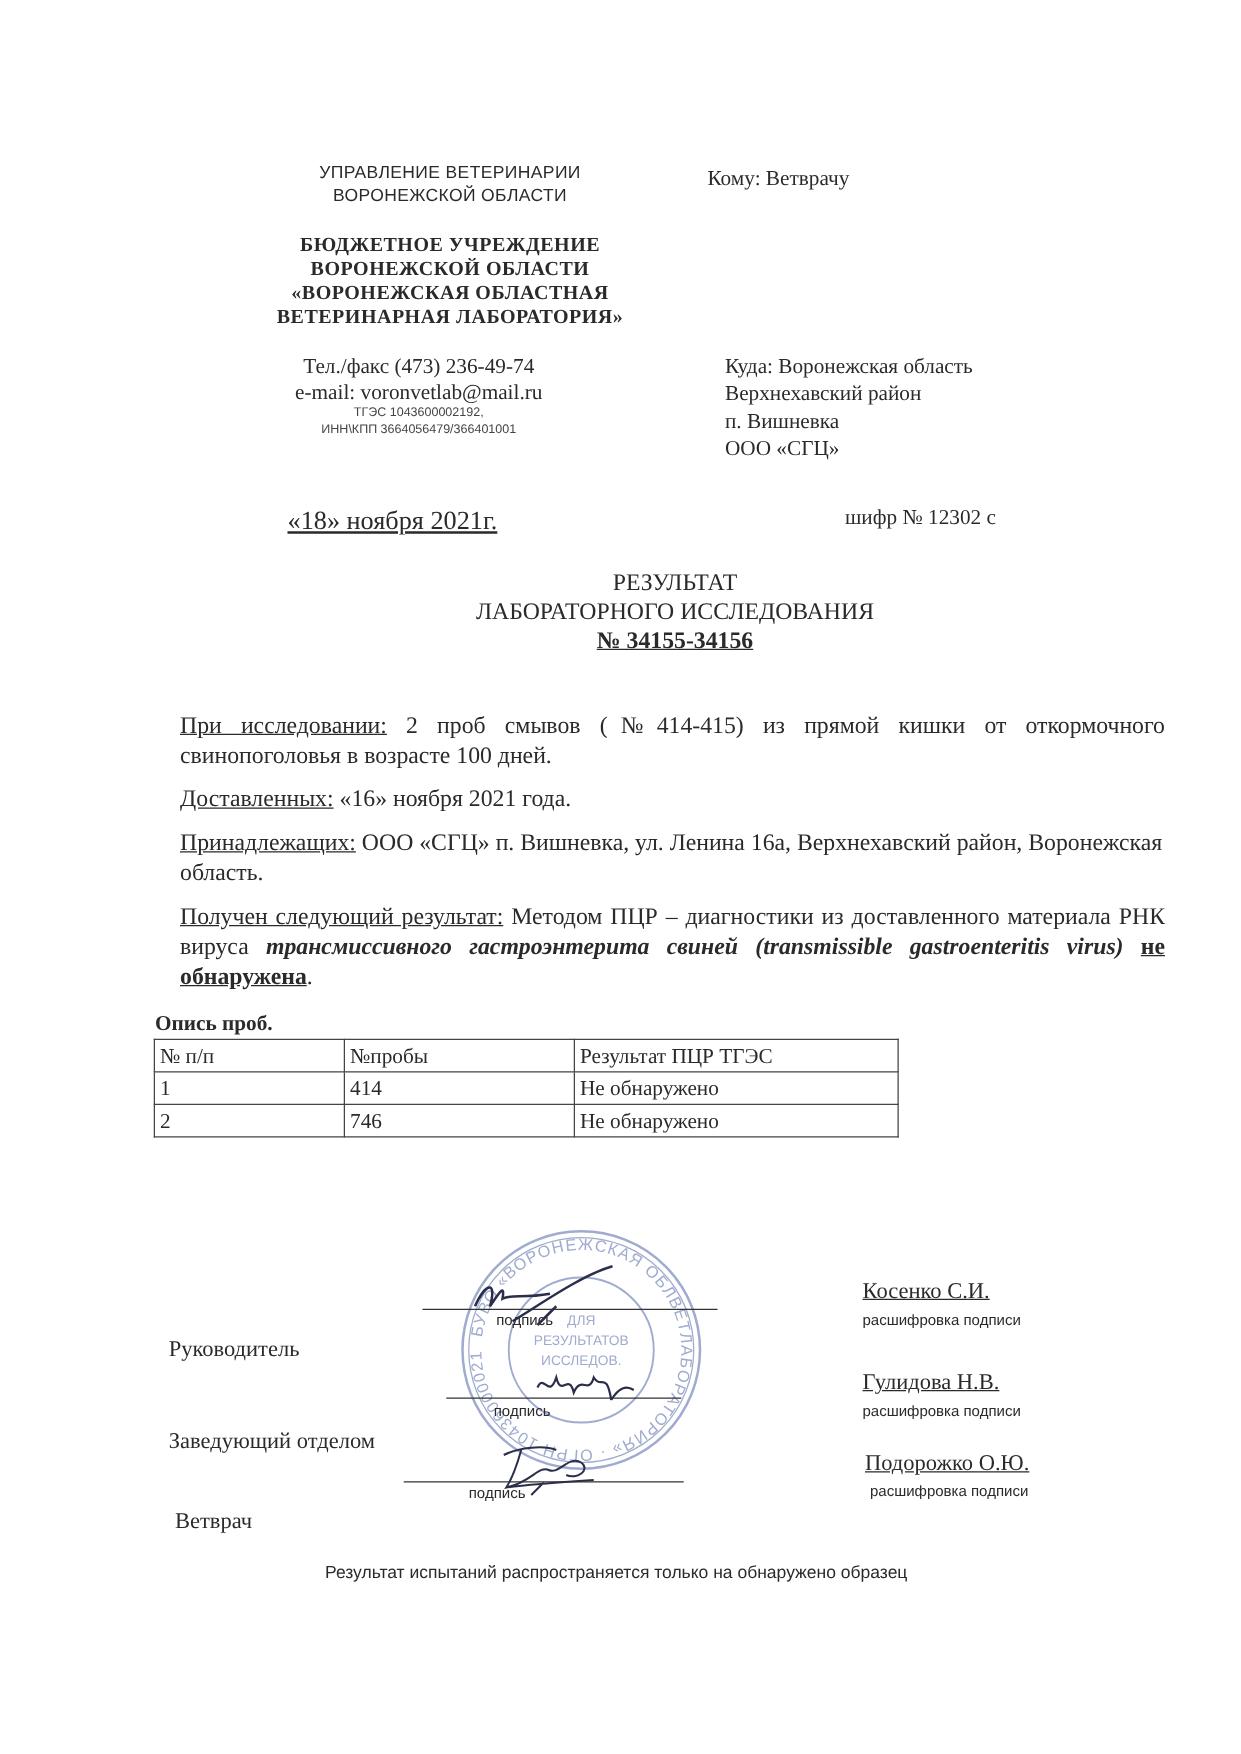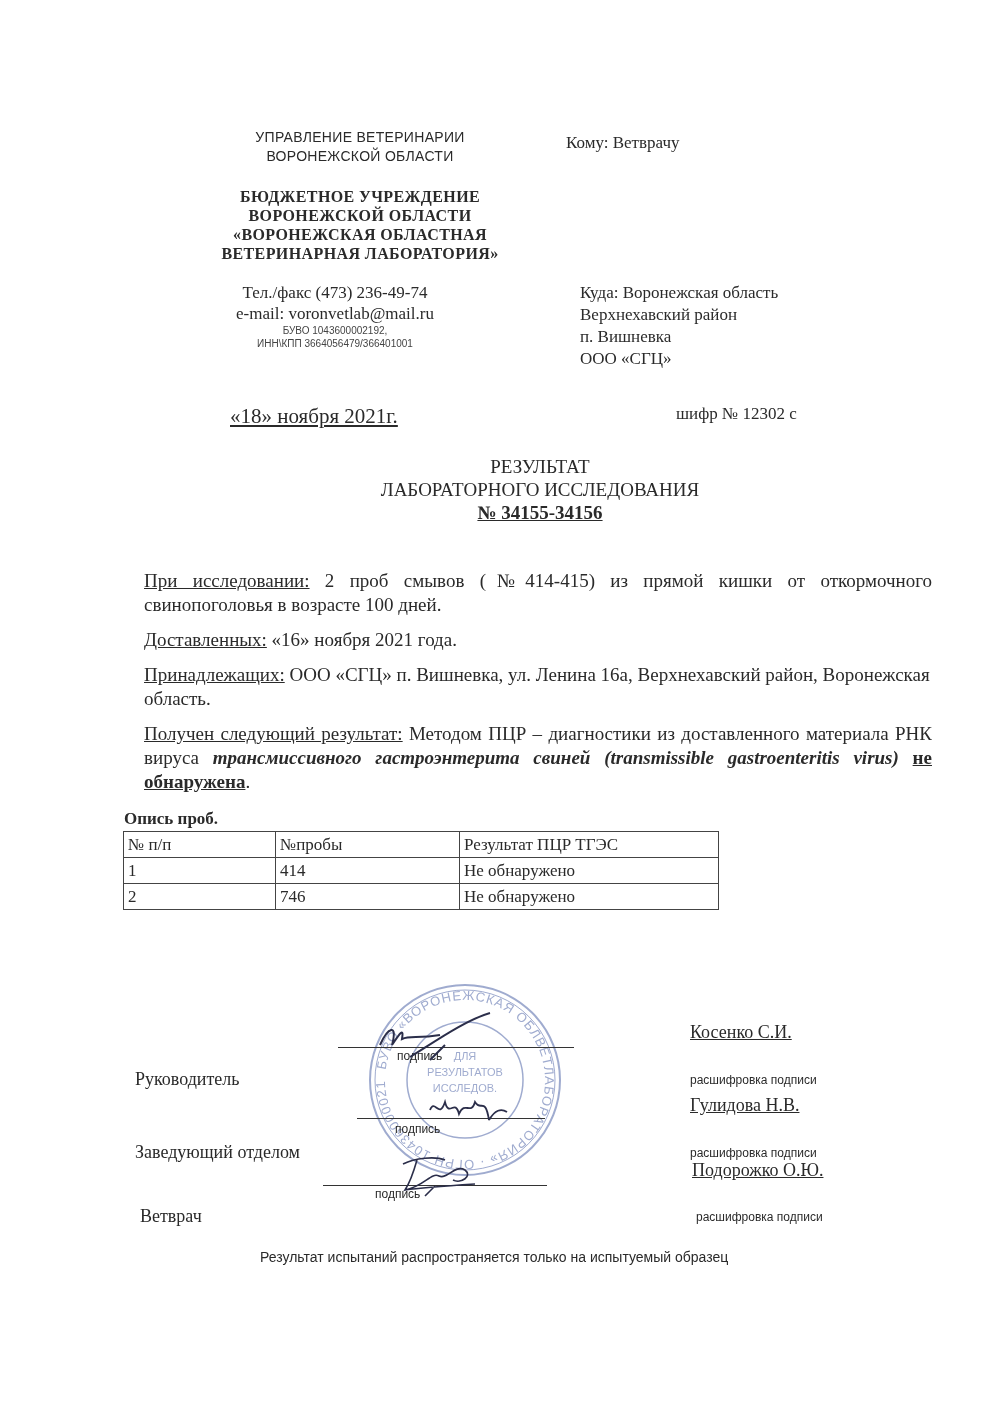--- a/index.html
+++ b/index.html
@@ -32,21 +32,21 @@
   .inventory-title { left: 124px; top: 809px; font-size: 17px; font-weight: bold; }
   table.samples { position: absolute; left: 123px; top: 831px; width: 596px; border-collapse: collapse; font-size: 17px; }
   table.samples td { border: 1px solid #444; padding: 0 4px; height: 25px; line-height: 25px; }
   table.samples td.c1 { width: 143px; }
   table.samples td.c2 { width: 175px; }
 
   .sig-role { font-size: 18px; margin-top: 43px; }
   .sig-line { border-top: 1px solid #333; height: 0; }
   .sig-caption { font-size: 12px; font-family: "Liberation Sans", sans-serif; }
   .sig-name { font-size: 18px; text-decoration: underline; }
-  .sig-decode { font-size: 12px; font-family: "Liberation Sans", sans-serif; margin-top: 24px; }
+  .sig-decode { font-size: 12px; font-family: "Liberation Sans", sans-serif; }
 
   .footer { left: 260px; top: 1249px; font-size: 14px; font-family: "Liberation Sans", sans-serif; }
 
   .stamp { left: 365px; top: 980px; width: 200px; height: 200px; }
   .signature { pointer-events: none; }
 </style>
 </head>
 <body>
 
 <div class="abs authority center hdr-sans">
@@ -57,21 +57,21 @@
 <div class="abs org center">
   <div>БЮДЖЕТНОЕ УЧРЕЖДЕНИЕ</div>
   <div>ВОРОНЕЖСКОЙ ОБЛАСТИ</div>
   <div>«ВОРОНЕЖСКАЯ ОБЛАСТНАЯ</div>
   <div>ВЕТЕРИНАРНАЯ ЛАБОРАТОРИЯ»</div>
 </div>
 
 <div class="abs address center">
   <div>Тел./факс  (473) 236-49-74</div>
   <div>e-mail: voronvetlab@mail.ru</div>
-  <div class="small-reg">БУВО 1043600002192,</div>
+  <div class="small-reg">ТГЭС 1043600002192,</div>
   <div class="small-reg">ИНН\КПП 3664056479/366401001</div>
 </div>
 
 <div class="abs date">«18» ноября  2021г.</div>
 
 <div class="abs to">Кому: Ветврачу</div>
 <div class="abs where">
   <div>Куда: Воронежская область</div>
   <div>Верхнехавский  район</div>
   <div>п. Вишневка</div>
@@ -151,13 +151,13 @@
 <svg class="abs signature" style="left:370px;top:1005px;width:140px;height:70px;" viewBox="0 0 140 70">
   <path d="M10,40 C18,22 28,18 22,40 C30,28 34,22 32,34 C40,30 48,34 70,30 M40,52 C60,40 95,15 120,8 M60,55 L75,40" fill="none" stroke="#2b2e4a" stroke-width="2"></path>
 </svg>
 <svg class="abs signature" style="left:425px;top:1090px;width:90px;height:40px;" viewBox="0 0 90 40">
   <path d="M5,20 C10,8 14,30 20,12 C24,28 30,8 34,24 C40,10 46,26 50,12 C56,22 60,6 64,30 M64,30 C70,20 76,18 82,22" fill="none" stroke="#2b2e4a" stroke-width="1.8"></path>
 </svg>
 <svg class="abs signature" style="left:395px;top:1150px;width:90px;height:50px;" viewBox="0 0 90 50">
   <path d="M8,14 C20,8 40,6 50,10 M22,10 C18,24 14,34 10,40 C30,36 36,22 44,26 C52,30 60,14 70,20 C78,26 66,34 58,30 M10,40 C24,38 50,36 80,34 M30,46 L40,36" fill="none" stroke="#2b2e4a" stroke-width="1.6"></path>
 </svg>
 
-<div class="abs footer">Результат испытаний распространяется только на испытуемый образец</div>
+<div class="abs footer">Результат испытаний распространяется только на обнаружено образец</div>
 
 </body></html>

